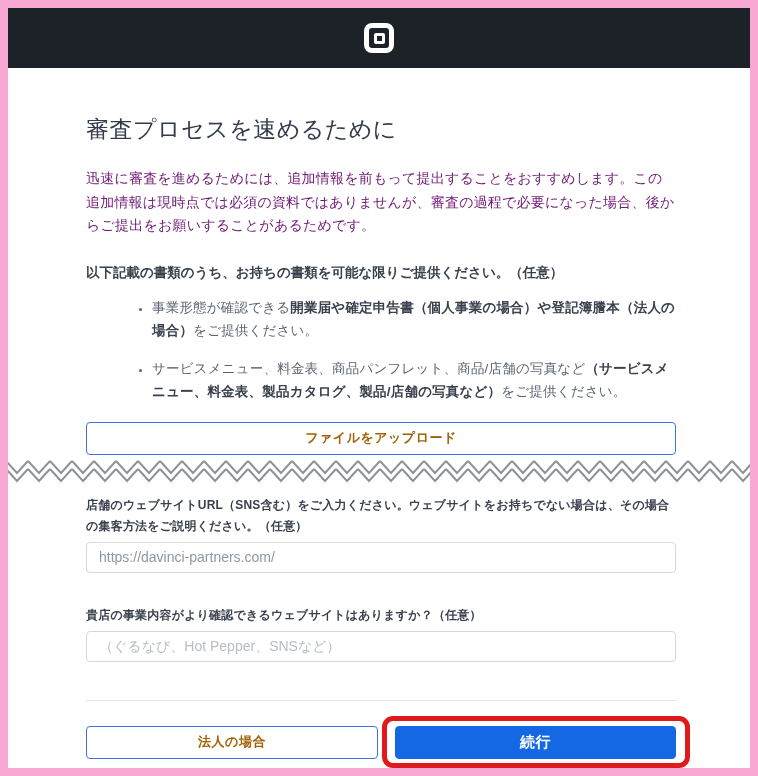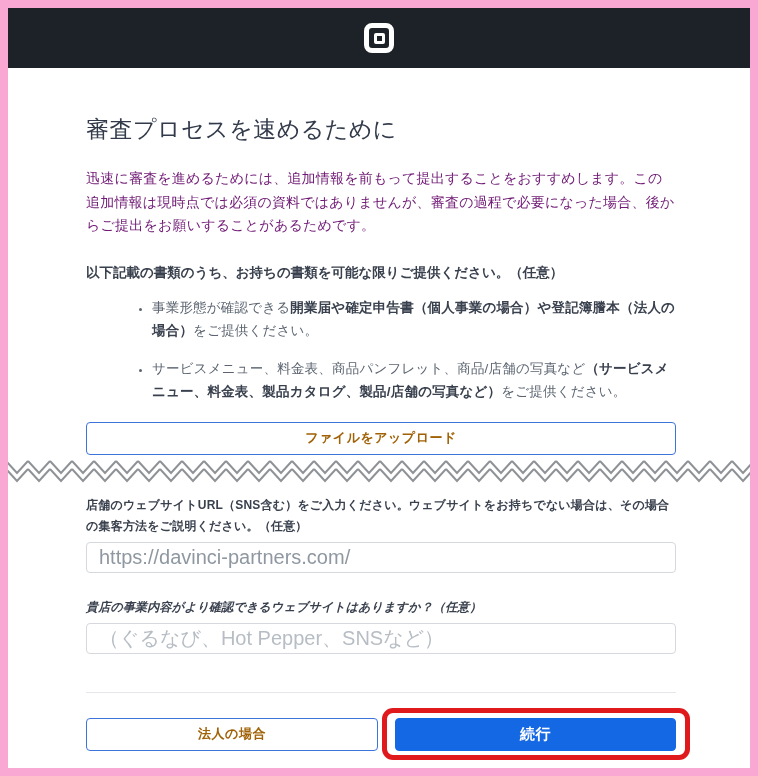--- a/index.html
+++ b/index.html
@@ -41,25 +41,25 @@
   }
   .upload-btn{margin-top:18px;}
   .zigzag{
     width:758px;margin-left:-80px;margin-top:3px;display:block;
   }
   .field-label{
     margin-top:7px;font-size:12px;line-height:1.75;letter-spacing:.2px;
   }
   .text-input{
     display:block;width:100%;box-sizing:border-box;height:31px;margin-top:5px;
-    border:1px solid #d5d8dc;border-radius:4px;padding:0 12px;font-size:20px;
+    border:1px solid #d5d8dc;border-radius:4px;padding:0 12px;font-size:14px;
     color:#8f98a1;font-family:inherit;outline:none;background:#fff;
   }
   .text-input::placeholder{color:#b7bdc4;opacity:1;}
-  .label-2{margin-top:24px;font-style:italic;}
+  .label-2{margin-top:32px;}
   .hr{height:1px;background:#e4e6e9;margin-top:38px;}
   .hr-2{margin-top:21px;}
   .btn-row{display:flex;margin-top:25px;}
   .skip-btn{flex:0 0 292px;}
   .continue-wrap{flex:1;margin-left:17px;position:relative;}
   .btn-solid{
     display:block;width:100%;box-sizing:border-box;height:33px;background:#1568e4;
     border:1px solid #1568e4;border-radius:4px;color:#ffffff;font-weight:bold;
     font-size:15px;cursor:pointer;font-family:inherit;letter-spacing:.5px;
   }

